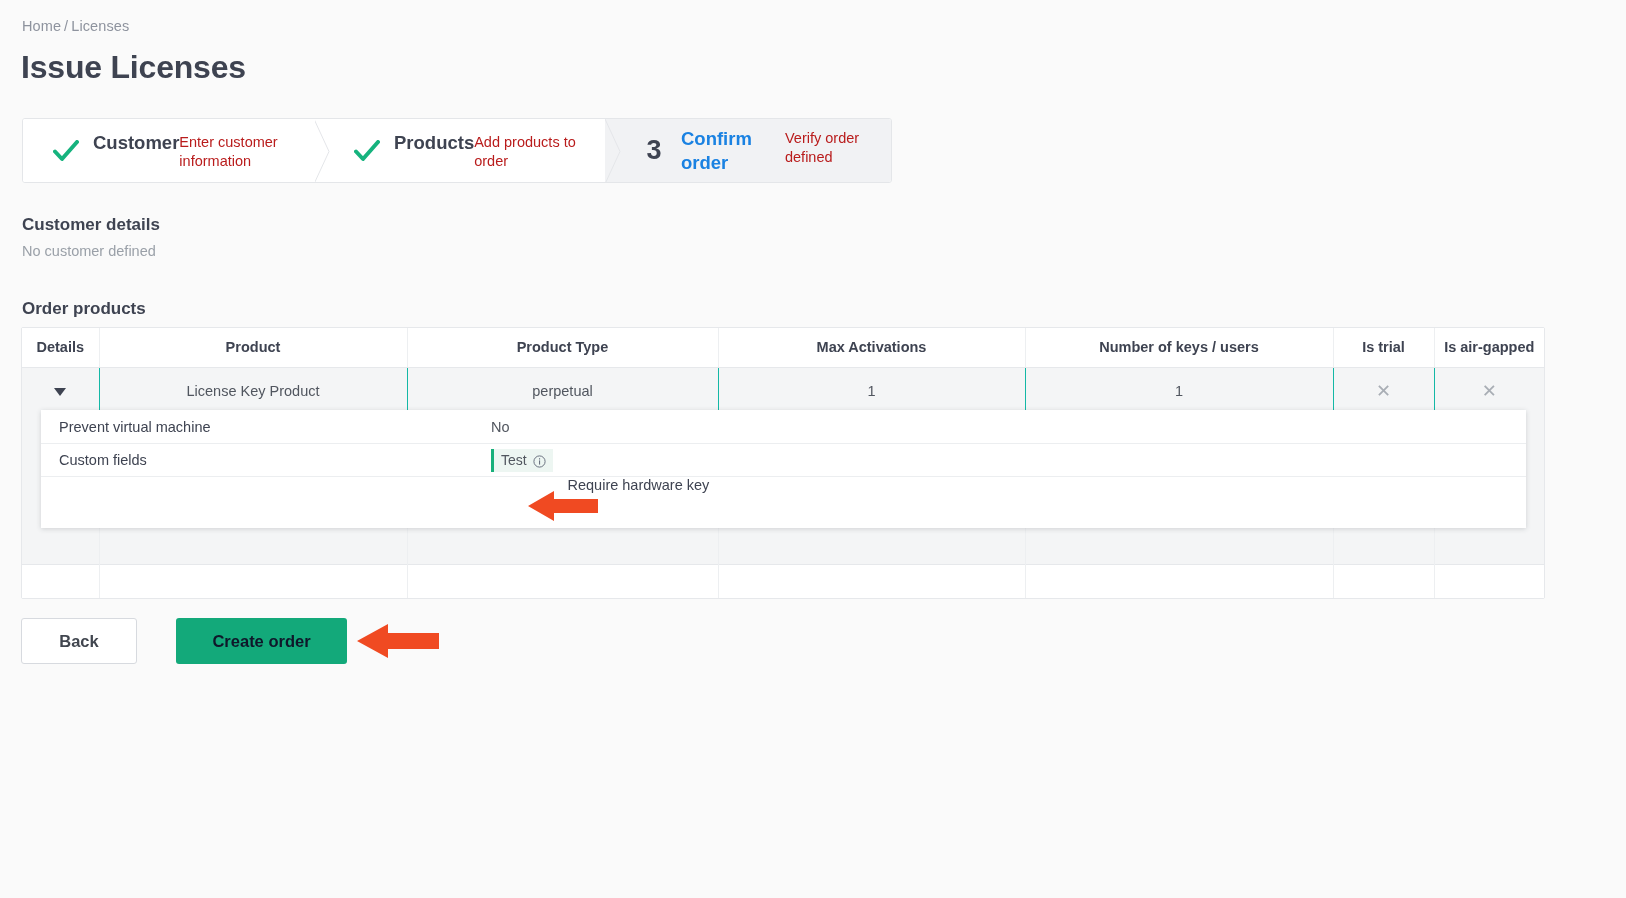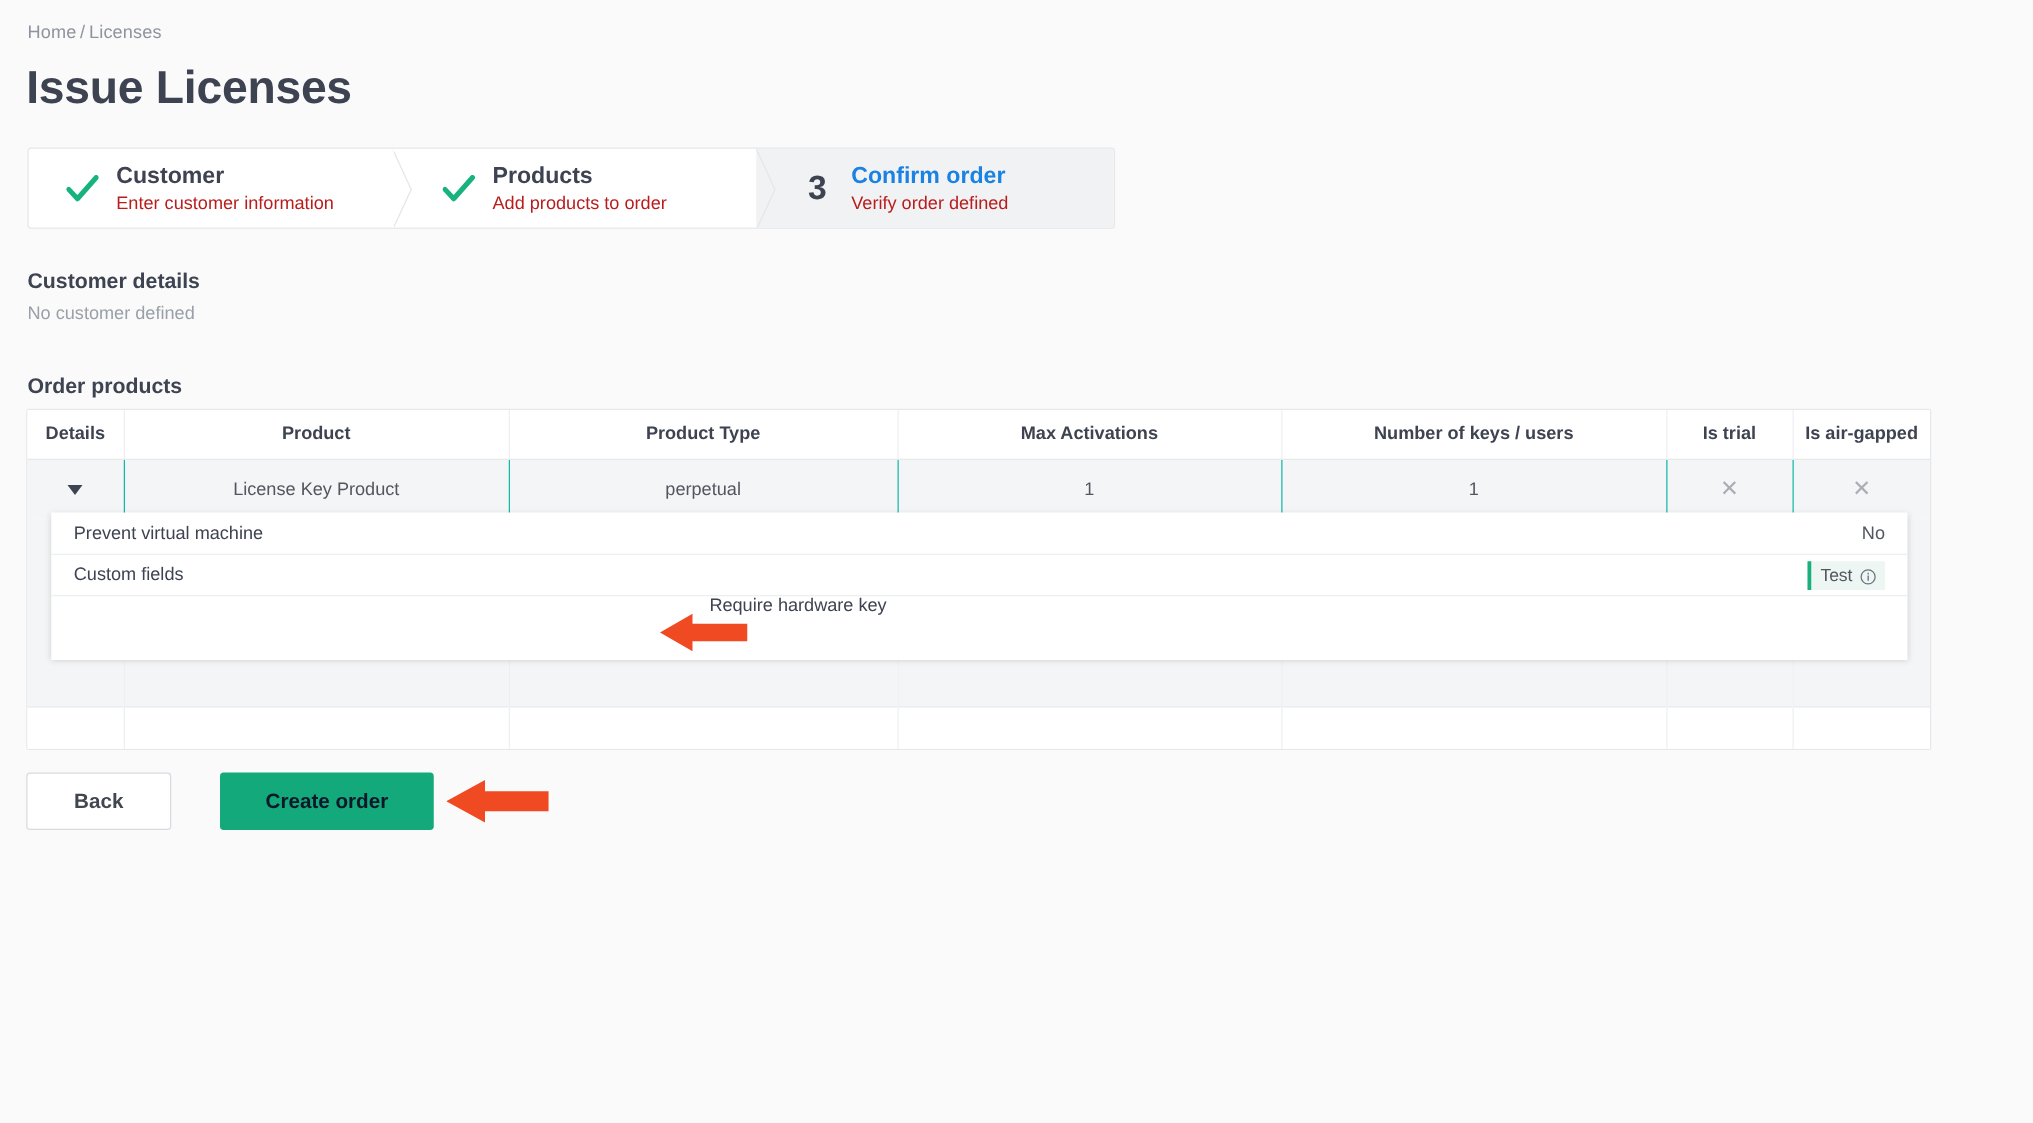--- a/index.html
+++ b/index.html
@@ -16,21 +16,21 @@
   
   .breadcrumb {
     position: absolute; left: 22px; top: 18px;
     font-size: 14.5px; color: #8e939e; letter-spacing: .1px;
   }
   .breadcrumb .sep { margin: 0 3px; }
 
   
   .page-title {
     position: absolute; left: 21px; top: 49px;
-    font-size: 37px; font-weight: 600; color: #3e4351;
+    font-size: 32px; font-weight: 600; color: #3e4351;
     letter-spacing: -.2px;
   }
 
   
   .stepper {
     position: absolute; left: 22px; top: 118px;
     width: 870px; height: 65px;
     display: flex;
     border: 1px solid #e4e6e9;
     border-radius: 3px;
@@ -59,21 +59,21 @@
     display: flex; align-items: center; justify-content: center;
     margin-right: 10px;
   }
   .check {
     display: block;
     width: 26px; height: 22px;
   }
   .step-num {
     font-size: 27px; font-weight: 700; color: #3e4351; line-height: 1;
   }
-  .step-texts { display: flex; flex-direction: column; justify-content: flex-start; }
+  .step-texts { display: flex; flex-direction: row; justify-content: flex-start; }
   .step-title {
     font-size: 18.5px; font-weight: 700; color: #3e4351; line-height: 1.28;
   }
   .step.s3 .step-title { color: #1a82e2; font-weight: 700; }
   .step-sub {
     font-size: 14.5px; color: #b91c1c; line-height: 1.3; margin-top: 2px;
   }
 
   
   .section-head {
@@ -146,21 +146,20 @@
     width: 1485px; height: 118px;
     background: #ffffff;
     box-shadow: 0 1px 5px rgba(40,45,55,.18);
     z-index: 5;
   }
   .detail-row {
     display: flex; align-items: center;
     height: 33.3px;
     padding: 0 18px;
     border-bottom: 1px solid #eceef0;
-    justify-content: space-between;
   }
   .detail-row:first-child { height: 34px; }
   .detail-row:last-child { border-bottom: none; height: 34px; flex-direction: column; }
   .detail-label {
     width: 432px; flex: 0 0 432px;
     font-size: 14.5px; color: #3e4351;
   }
   .detail-value { font-size: 14.5px; color: #51565f; }
 
   .tag {

